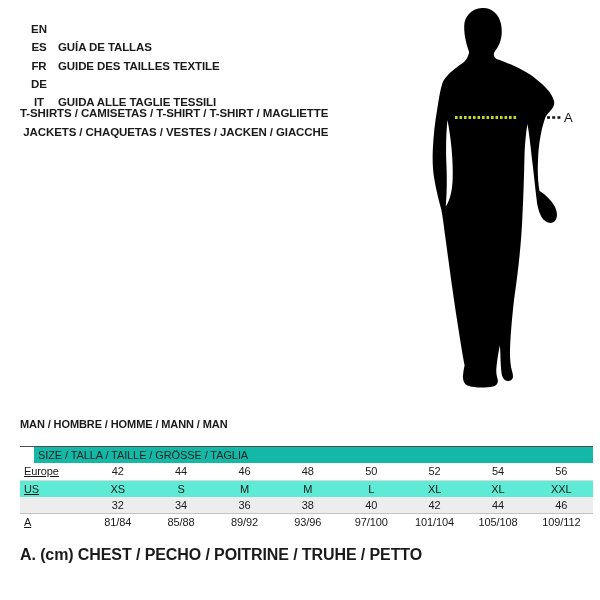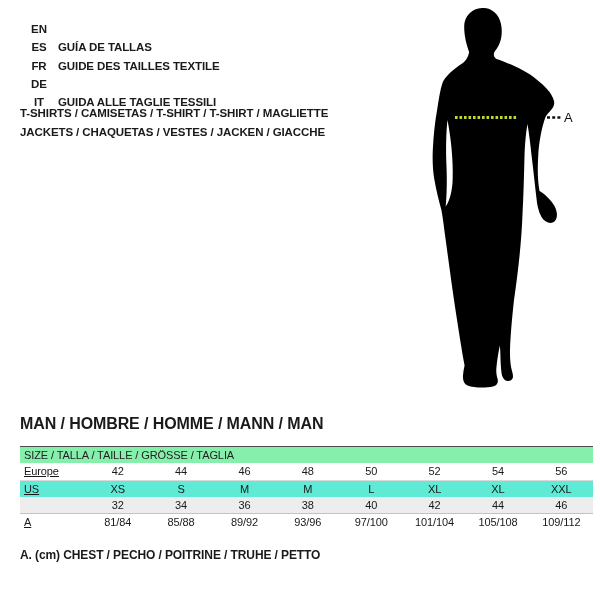--- a/index.html
+++ b/index.html
@@ -6,38 +6,38 @@
   .canvas{
     position:relative;width:600px;height:600px;background:#ffffff;overflow:hidden;
     font-family:"Liberation Sans","DejaVu Sans",sans-serif;color:#1a1a1a;
     letter-spacing:-0.1px;
   }
   
   .lang-block{position:absolute;left:20px;top:20px;text-align:center;}
   .lang-row{display:flex;line-height:18.3px;font-size:11.5px;font-weight:700;}
   .lang-code{width:38px;flex:0 0 38px;}
   
-  .cats{position:absolute;left:20px;top:104px;font-size:11.5px;font-weight:700;line-height:18.5px;}
+  .cats{position:absolute;left:20px;top:104px;font-size:11.5px;font-weight:700;line-height:18.5px;text-align:right;}
   
   .figure-svg{position:absolute;left:390px;top:0;width:210px;height:400px;}
   .figure-svg text.measure{font-family:"Liberation Sans","DejaVu Sans",sans-serif;font-size:13px;font-weight:500;fill:#111;}
   
-  .man-line{position:absolute;left:20px;top:415px;font-size:16px;font-weight:700;line-height:18px;}
+  .man-line{position:absolute;left:20px;top:415px;font-size:11px;font-weight:700;line-height:18px;}
   
   .size-table{position:absolute;left:20px;top:446px;width:573px;border-top:1px solid #4d4d4d;font-size:11px;}
-  .t-header{height:16px;line-height:16px;background:#86efac;padding-left:4px;color:#222;}
+  .t-header{height:16px;line-height:16px;background:#14b8a6;padding-left:4px;color:#222;margin-left:14px;}
   .t-row{display:grid;grid-template-columns:66px repeat(8,1fr);}
   .t-label{padding-left:4px;text-align:left;text-decoration:underline;}
   .t-cell{text-align:center;}
   .row-europe{height:17px;line-height:17px;background:#fff;}
   .row-us{height:16px;line-height:16px;background:#5eead4;border-top:1px solid #dadada;}
   .row-num{height:16px;line-height:16px;background:#ededed;}
   .row-a{height:17px;line-height:17px;background:#fff;border-top:1px solid #c3c3c3;}
   
-  .footer-note{position:absolute;left:20px;top:546px;font-size:12px;font-weight:700;line-height:18px;}
+  .footer-note{position:absolute;left:20px;top:546px;font-size:16px;font-weight:700;line-height:18px;}
 </style>
 </head>
 <body>
 
 <div class="canvas">
 
   <div class="lang-block">
     <div class="lang-row">
       <span class="lang-code">EN</span>
     </div>

